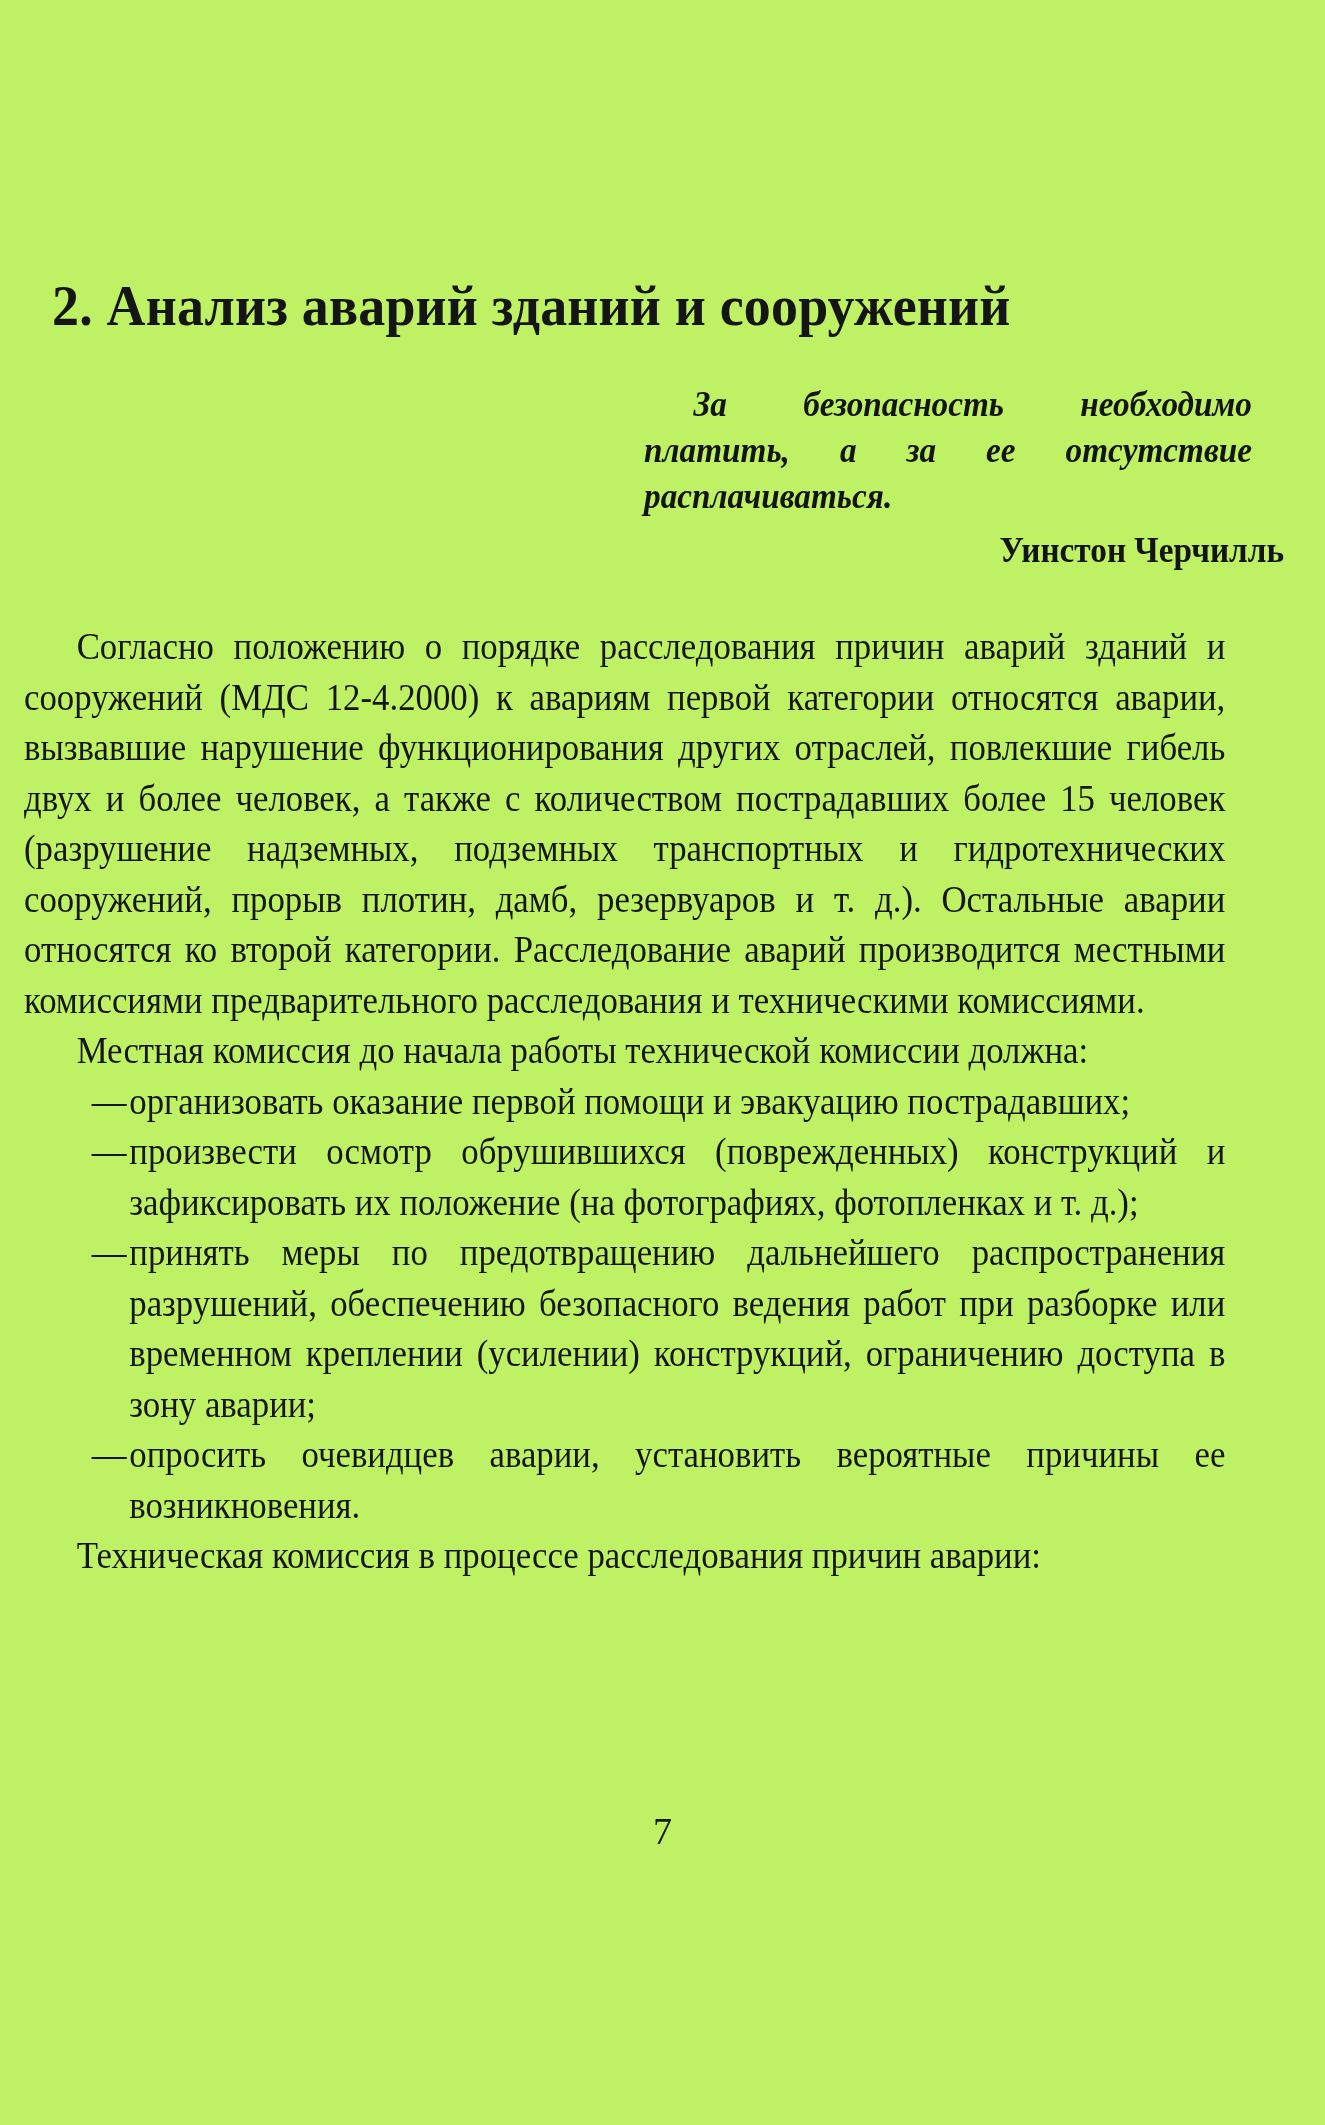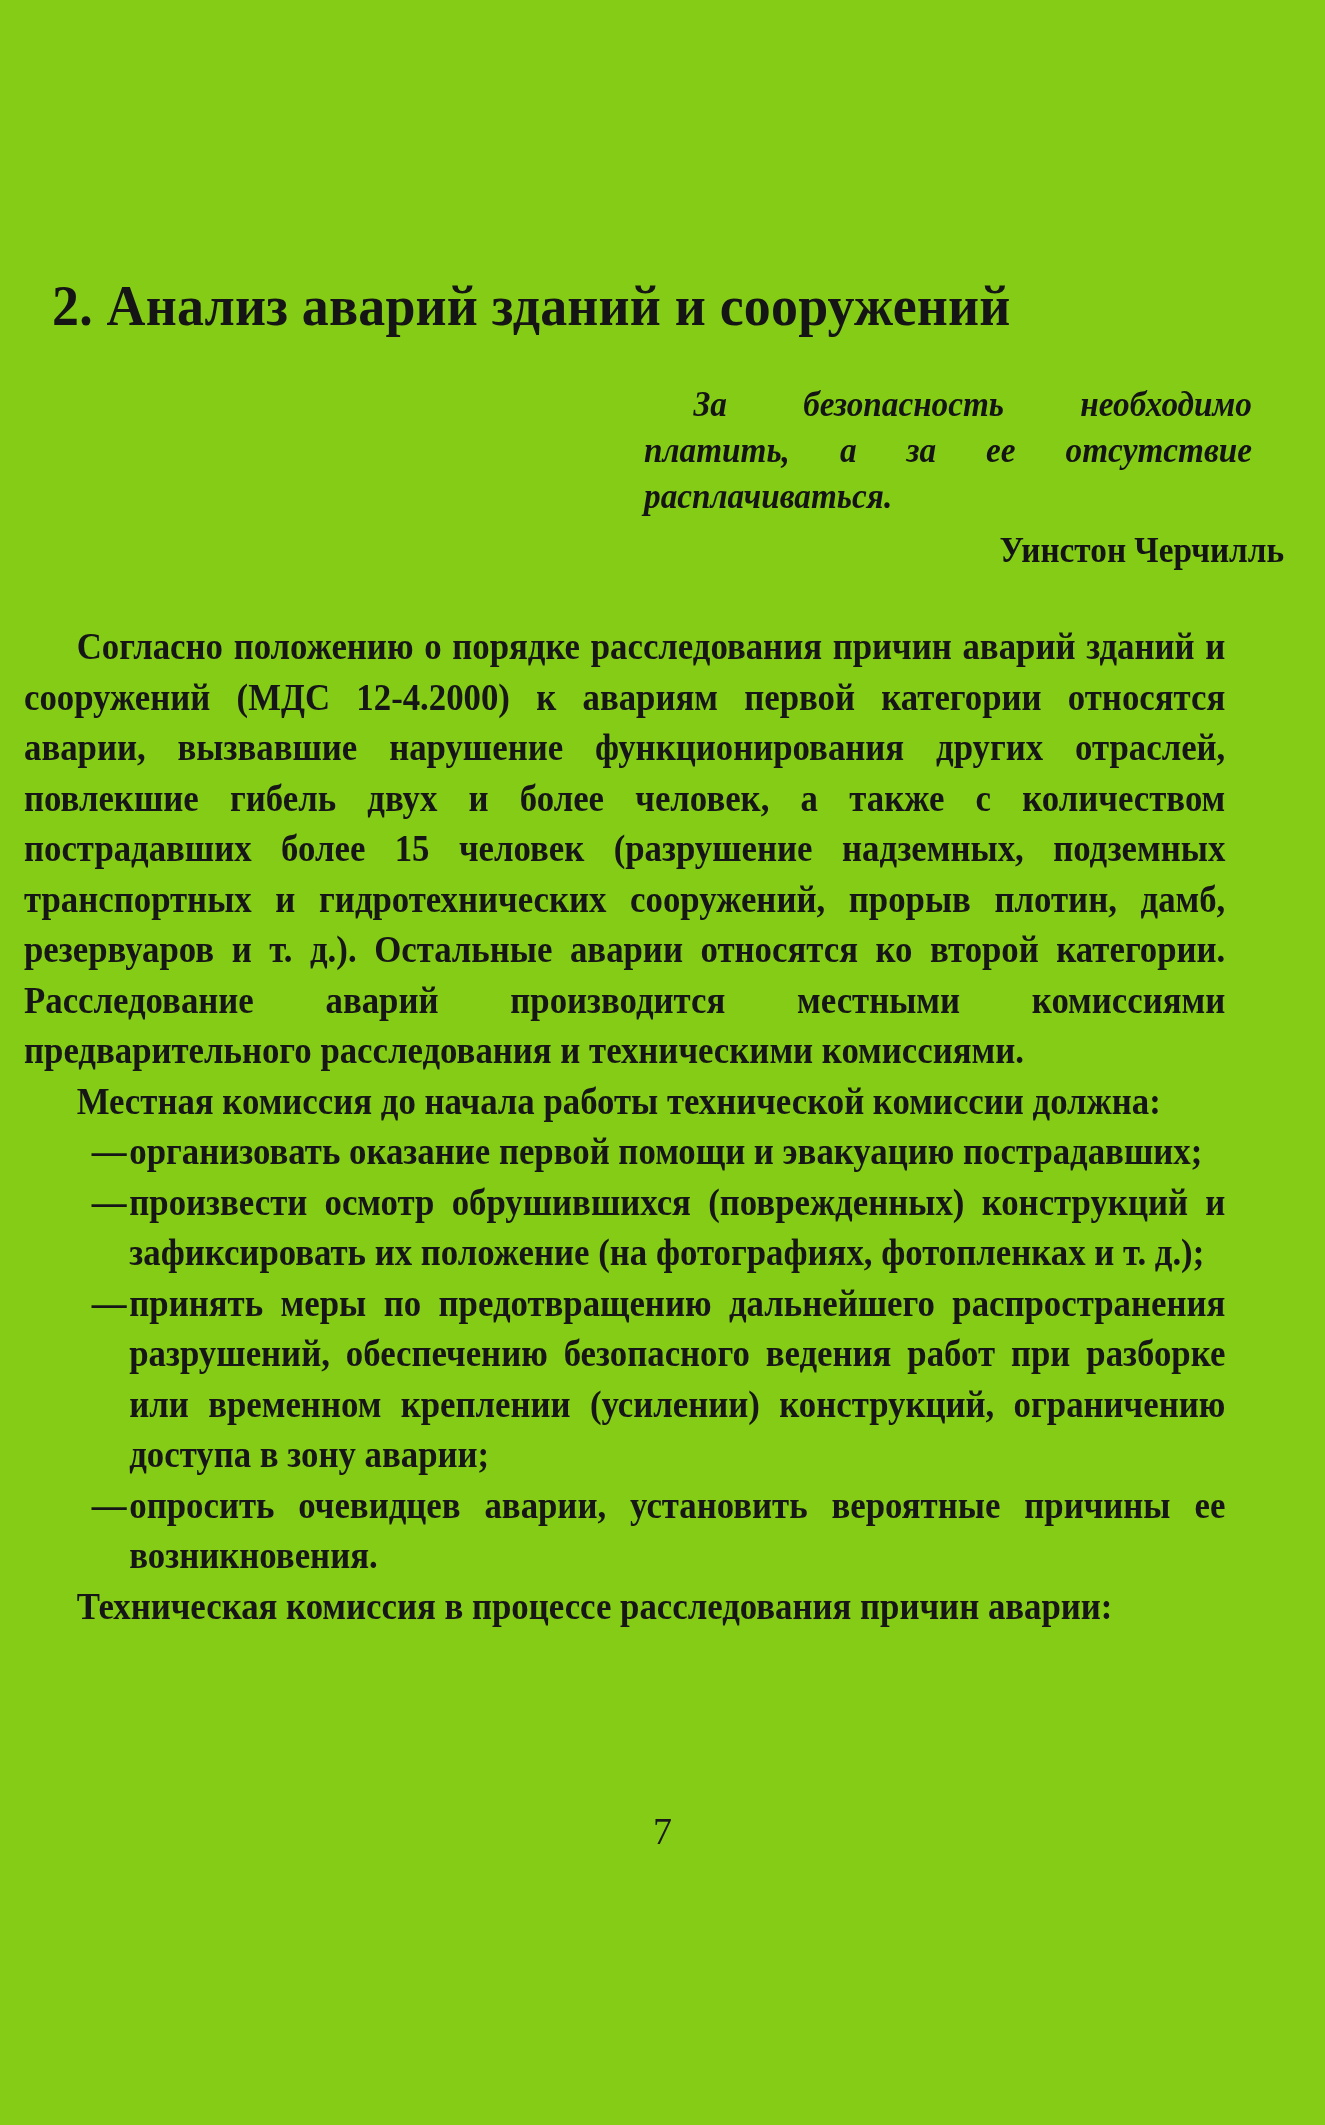--- a/index.html
+++ b/index.html
@@ -5,21 +5,21 @@
   html, body {
     margin: 0;
     padding: 0;
     background: #ffffff;
   }
 
   .page {
     position: relative;
     width: 1325px;
     height: 2125px;
-    background: #84cc16;
+    background: #bef264;
     overflow: hidden;
     font-family: "Liberation Serif", "DejaVu Serif", serif;
     color: #1a1a1a;
     -webkit-font-smoothing: antialiased;
   }
 
   
   .chapter-title {
     position: absolute;
     left: 52px;
@@ -66,21 +66,20 @@
     transform-origin: right top;
     color: #141414;
   }
 
   
   .body-block {
     position: absolute;
     left: 24px;
     top: 622px;
     width: 1278px;
-    font-weight: bold;
   }
 
   .para {
     font-size: 37px;
     line-height: 50.5px;
     text-align: justify;
     text-align-last: left;
     text-indent: 56px;
     transform: scaleX(0.94);
     transform-origin: left top;

